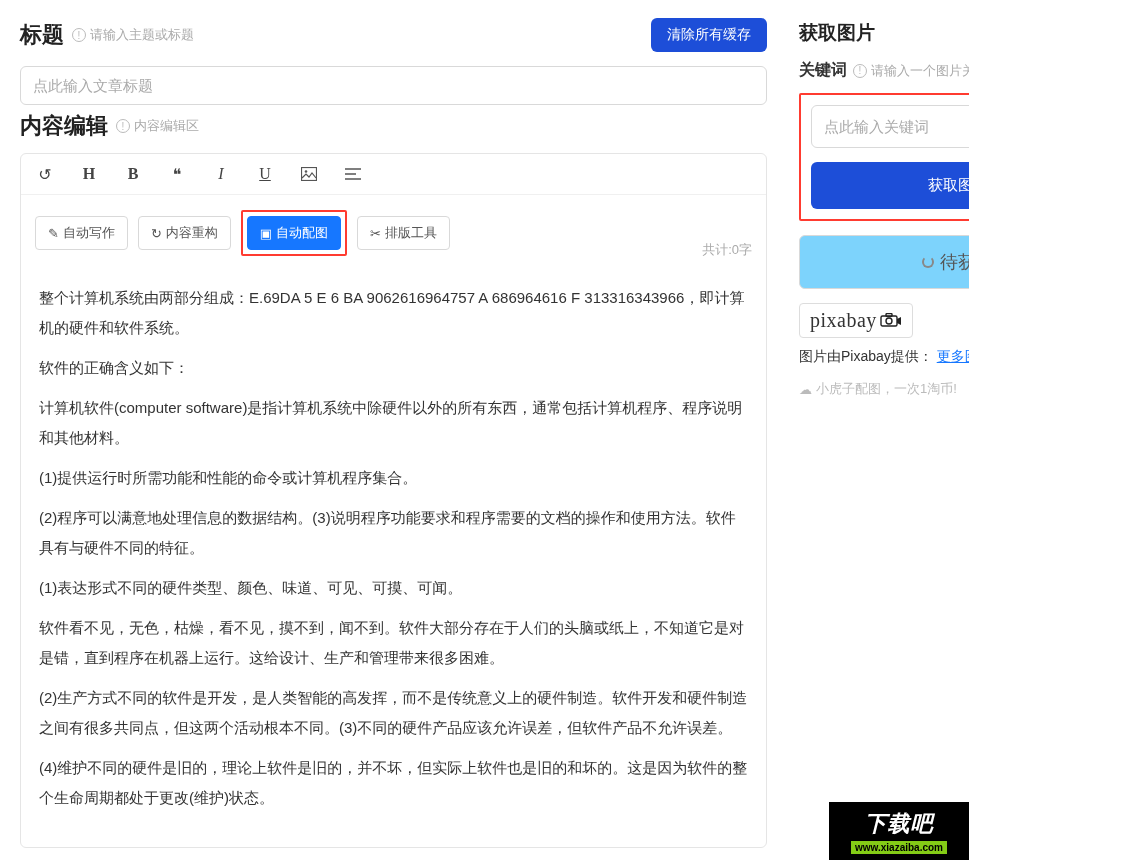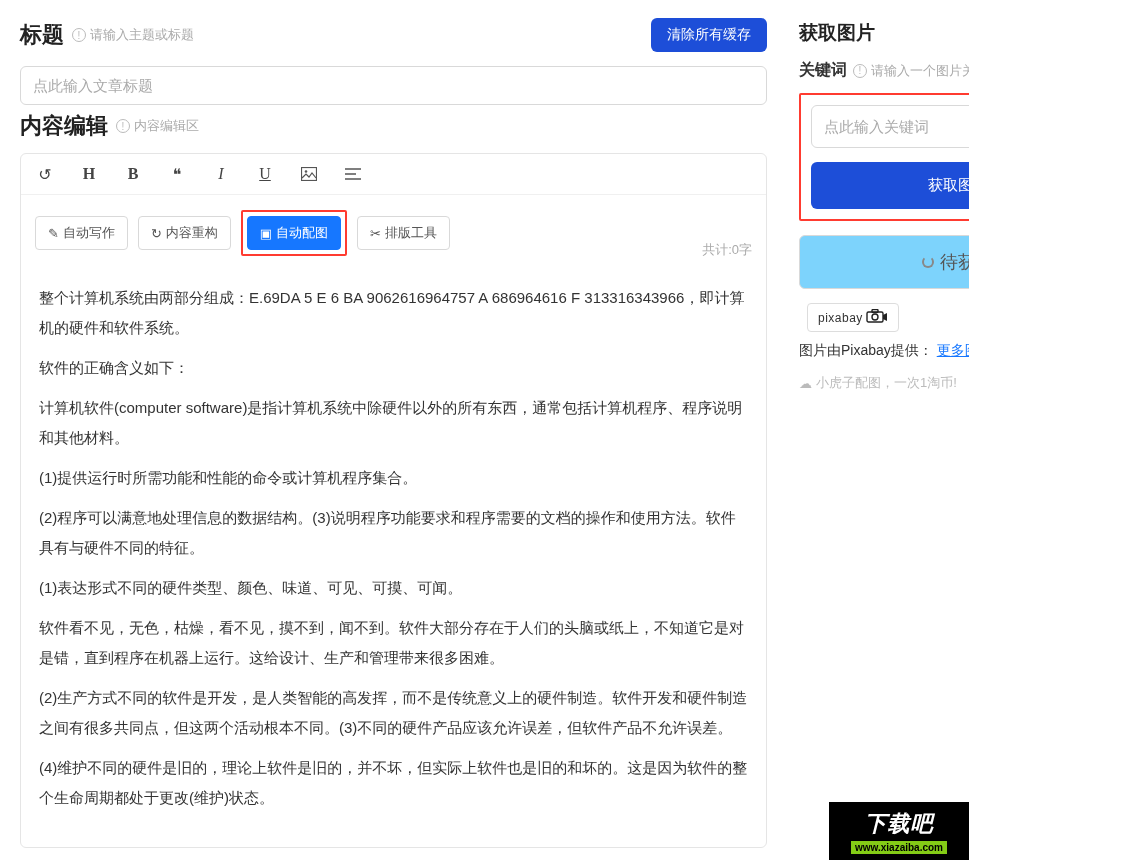--- a/index.html
+++ b/index.html
@@ -35,21 +35,21 @@
 .side-title { font-size: 19px; font-weight: 600; margin-bottom: 14px; color: #222; }
 .side-label-row { display: flex; align-items: center; margin-bottom: 12px; }
 .side-label { font-size: 16px; font-weight: 600; margin-right: 6px; }
 .side-hint { color: #aaa; font-size: 13px; display: inline-flex; align-items: center; }
 .highlight-side { border: 2.5px solid #ff3b30; border-radius: 2px; padding: 10px; }
 .highlight-side .input { margin-bottom: 14px; padding: 12px; }
 
 .status-btn { width: 100%; border: 1px solid #d9d9d9; border-radius: 6px; background: #7dd3fc; padding: 14px 0; font-size: 18px; color: #555; cursor: pointer; display: flex; align-items: center; justify-content: center; gap: 6px; margin-top: 14px; }
 .spinner { width: 12px; height: 12px; border: 2px solid #888; border-top-color: transparent; border-radius: 50%; display: inline-block; }
 
-.pixabay-badge { display: inline-flex; align-items: center; border: 1px solid #ddd; border-radius: 4px; padding: 5px 10px; margin: 14px 0 10px 8px; font-size: 12px; letter-spacing: 0.5px; font-family: Liberation Sans, sans-serif; }
+.pixabay-badge { display: inline-flex; align-items: center; border: 1px solid #ddd; border-radius: 4px; padding: 5px 10px; margin: 14px 0 10px 0; font-size: 20px; letter-spacing: 0.5px; font-family: Liberation Serif, serif; }
 .pixabay-badge .cam { margin-left: 3px; }
 .credit-line { font-size: 14px; color: #333; margin-bottom: 10px; }
 .credit-line a { color: #1677ff; text-decoration: underline; }
 .footer-tip { color: #bbb; font-size: 13px; display: inline-flex; align-items: center; gap: 4px; margin-top: 4px; }
 
 .watermark { position: absolute; right: 0; bottom: 0; width: 140px; height: 58px; background: #000; color: #fff; display: flex; flex-direction: column; align-items: center; justify-content: center; font-weight: 700; }
 .wm-main { font-size: 22px; font-style: italic; letter-spacing: 1px; }
 .wm-sub { font-size: 10px; background: #84cc16; color: #000; padding: 1px 4px; margin-top: 2px; }
 .wrapper { position: relative; width: 969px; height: 860px; overflow: hidden; }
 </style>

